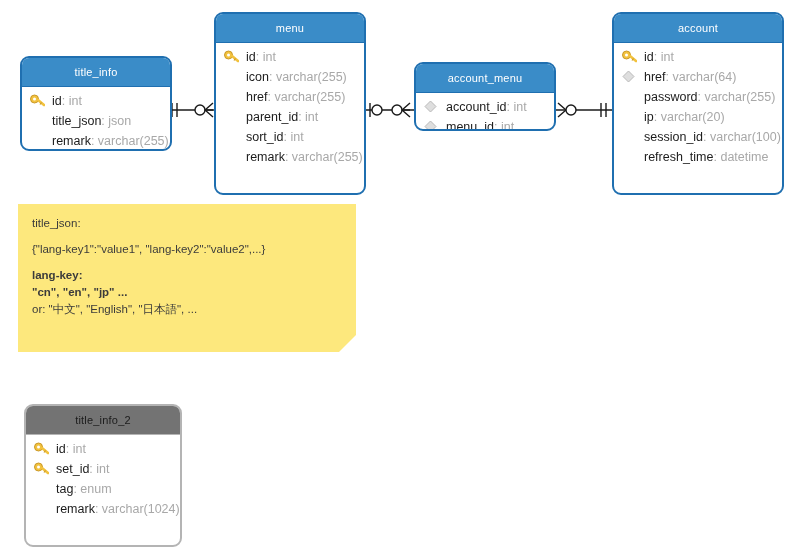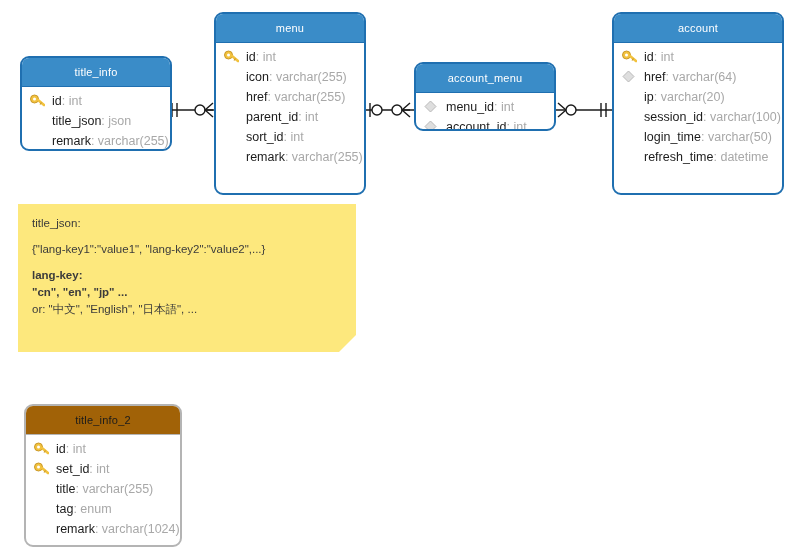--- a/index.html
+++ b/index.html
@@ -43,21 +43,21 @@
   }
   .field .fname{color:#1c1c1c;}
   .field .ftype{color:#a8a8a8;}
 
   
   .icon-key,.icon-fk{position:absolute;left:8px;top:0;width:16px;height:20px;}
   .icon-key svg,.icon-fk svg{display:block;margin-top:3px;}
 
   
   .entity.grey{border-color:#b4b4b4;}
-  .entity.grey .entity-header{background:#a16207;color:#1c1c1c;border-bottom:1px solid #b4b4b4;}
+  .entity.grey .entity-header{background:#737373;color:#1c1c1c;border-bottom:1px solid #b4b4b4;}
 
   
   .note{
     position:absolute;
     box-sizing:border-box;
     background:#fde87d;
     color:#3b3b3b;
     font-size:11.5px;
     padding:12px 14px 10px 14px;
     line-height:15px;
@@ -169,29 +169,29 @@
 
   <div class="entity" style="left:414px;top:62px;width:142px;height:69px;">
     <div class="entity-header">account_menu</div>
     <div class="entity-body">
       <div class="field">
         <span class="icon-fk">
           <svg width="13" height="13" viewBox="0 0 13 13">
             <path d="M6.5 1 L12 6.5 L6.5 12 L1 6.5 Z" fill="#dedede" stroke="#b9b9b9" stroke-width="1"></path>
           </svg>
         </span>
-        <span class="fname">menu_id</span><span class="ftype">: <span>int</span></span>
+        <span class="fname">account_id</span><span class="ftype">: <span>int</span></span>
       </div>
       <div class="field">
         <span class="icon-fk">
           <svg width="13" height="13" viewBox="0 0 13 13">
             <path d="M6.5 1 L12 6.5 L6.5 12 L1 6.5 Z" fill="#dedede" stroke="#b9b9b9" stroke-width="1"></path>
           </svg>
         </span>
-        <span class="fname">account_id</span><span class="ftype">: <span>int</span></span>
+        <span class="fname">menu_id</span><span class="ftype">: <span>int</span></span>
       </div>
     </div>
   </div>
 
   <div class="entity" style="left:612px;top:12px;width:172px;height:183px;">
     <div class="entity-header">account</div>
     <div class="entity-body">
       <div class="field">
         <span class="icon-key">
           <svg width="15" height="14" viewBox="0 0 15 14">
@@ -205,27 +205,27 @@
       </div>
       <div class="field">
         <span class="icon-fk">
           <svg width="13" height="13" viewBox="0 0 13 13">
             <path d="M6.5 1 L12 6.5 L6.5 12 L1 6.5 Z" fill="#dedede" stroke="#b9b9b9" stroke-width="1"></path>
           </svg>
         </span>
         <span class="fname">href</span><span class="ftype">: <span>varchar(64)</span></span>
       </div>
       <div class="field">
+        <span class="fname">password</span><span class="ftype">: <span>varchar(255)</span></span>
+      </div>
+      <div class="field">
         <span class="fname">ip</span><span class="ftype">: <span>varchar(20)</span></span>
       </div>
       <div class="field">
         <span class="fname">session_id</span><span class="ftype">: <span>varchar(100)</span></span>
-      </div>
-      <div class="field">
-        <span class="fname">login_time</span><span class="ftype">: <span>varchar(50)</span></span>
       </div>
       <div class="field">
         <span class="fname">refresh_time</span><span class="ftype">: <span>datetime</span></span>
       </div>
     </div>
   </div>
 
   <div class="note" style="left:18px;top:204px;width:338px;height:148px;">
     <p class="nline">title_json:</p>
     <p class="nline">{"lang-key1":"value1", "lang-key2":"value2",...}</p>
@@ -254,23 +254,20 @@
           <svg width="15" height="14" viewBox="0 0 15 14">
             <circle cx="4.5" cy="5" r="4" fill="#f2c23e" stroke="#c9992a" stroke-width="1"></circle>
             <circle cx="4.5" cy="5" r="1.5" fill="#ffffff"></circle>
             <path d="M8 6 L14 11" stroke="#f2c23e" stroke-width="2.6" stroke-linecap="round"></path>
             <path d="M11.5 8.5 L10 10.5" stroke="#c9992a" stroke-width="1.2"></path>
           </svg>
         </span>
         <span class="fname">set_id</span><span class="ftype">: <span>int</span></span>
       </div>
       <div class="field">
-        <span class="fname">title</span><span class="ftype">: <span>varchar(255)</span></span>
-      </div>
-      <div class="field">
         <span class="fname">tag</span><span class="ftype">: <span>enum</span></span>
       </div>
       <div class="field">
         <span class="fname">remark</span><span class="ftype">: <span>varchar(1024)</span></span>
       </div>
     </div>
   </div>
 
 </div>
 

